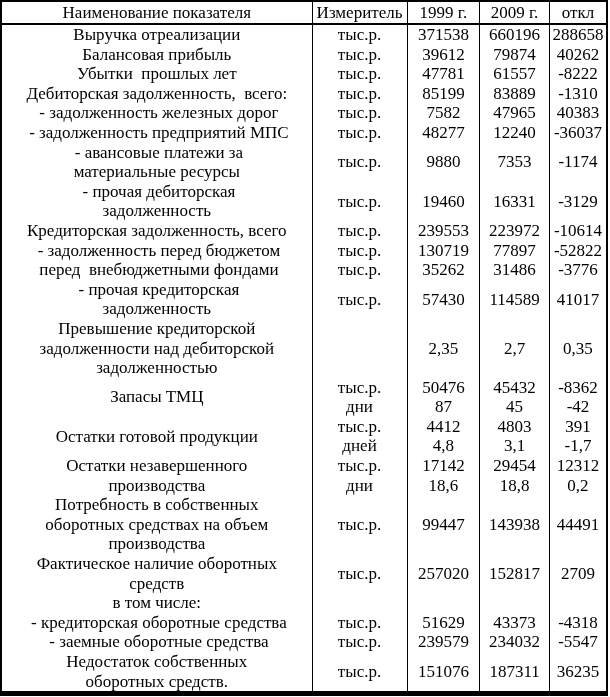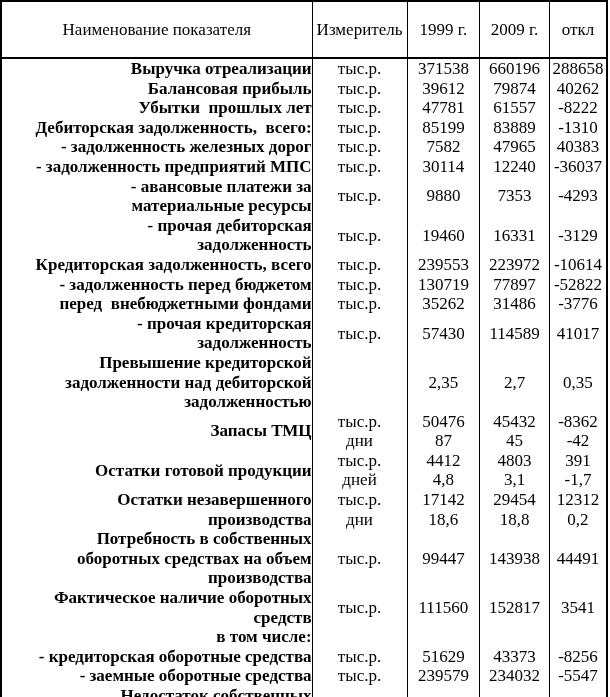--- a/index.html
+++ b/index.html
@@ -21,42 +21,41 @@
     width: 608px;
     border-left: 2px solid #000;
     border-right: 2px solid #000;
     border-top: 2px solid #000;
     border-bottom: 5px solid #000;
   }
   table.tbl th {
     font-weight: normal;
     font-size: 17px;
     line-height: 19px;
-    padding: 18px 0;
+    padding: 1px 0;
     text-align: center;
     vertical-align: middle;
     white-space: nowrap;
     border-left: 1px solid #000;
     border-right: 1px solid #000;
     border-bottom: 2px solid #000;
     overflow: visible;
   }
   table.tbl td {
     font-size: 17px;
     line-height: 19.6px;
     padding: 0;
     vertical-align: middle;
     border-left: 1px solid #000;
     border-right: 1px solid #000;
   }
   td.name {
-    text-align: right;
+    text-align: center;
     padding: 0 2px 0 6px;
     white-space: pre-wrap;
-    font-weight: bold;
   }
   td.val {
     text-align: center;
     padding: 0 2px;
   }
 </style>
 </head>
 <body>
 
 <div class="page">
@@ -109,31 +108,31 @@
         <tr>
           <td class="name" rowspan="1"> - задолженность железных дорог</td>
           <td class="val">тыс.р.</td>
           <td class="val">7582</td>
           <td class="val">47965</td>
           <td class="val">40383</td>
         </tr>
         <tr>
           <td class="name" rowspan="1"> - задолженность предприятий МПС</td>
           <td class="val">тыс.р.</td>
-          <td class="val">30114</td>
+          <td class="val">48277</td>
           <td class="val">12240</td>
           <td class="val">-36037</td>
         </tr>
         <tr>
           <td class="name" rowspan="1"> - авансовые платежи за
 материальные ресурсы</td>
           <td class="val">тыс.р.</td>
           <td class="val">9880</td>
           <td class="val">7353</td>
-          <td class="val">-4293</td>
+          <td class="val">-1174</td>
         </tr>
         <tr>
           <td class="name" rowspan="1"> - прочая дебиторская
 задолженность</td>
           <td class="val">тыс.р.</td>
           <td class="val">19460</td>
           <td class="val">16331</td>
           <td class="val">-3129</td>
         </tr>
         <tr>
@@ -220,37 +219,37 @@
 производства</td>
           <td class="val">тыс.р.</td>
           <td class="val">99447</td>
           <td class="val">143938</td>
           <td class="val">44491</td>
         </tr>
         <tr>
           <td class="name" rowspan="1">Фактическое наличие оборотных
 средств</td>
           <td class="val">тыс.р.</td>
-          <td class="val">111560</td>
+          <td class="val">257020</td>
           <td class="val">152817</td>
-          <td class="val">3541</td>
+          <td class="val">2709</td>
         </tr>
         <tr>
           <td class="name" rowspan="1">в том числе:</td>
           <td class="val"></td>
           <td class="val"></td>
           <td class="val"></td>
           <td class="val"></td>
         </tr>
         <tr>
           <td class="name" rowspan="1"> - кредиторская оборотные средства</td>
           <td class="val">тыс.р.</td>
           <td class="val">51629</td>
           <td class="val">43373</td>
-          <td class="val">-8256</td>
+          <td class="val">-4318</td>
         </tr>
         <tr>
           <td class="name" rowspan="1"> - заемные оборотные средства</td>
           <td class="val">тыс.р.</td>
           <td class="val">239579</td>
           <td class="val">234032</td>
           <td class="val">-5547</td>
         </tr>
         <tr>
           <td class="name" rowspan="1">Недостаток собственных

